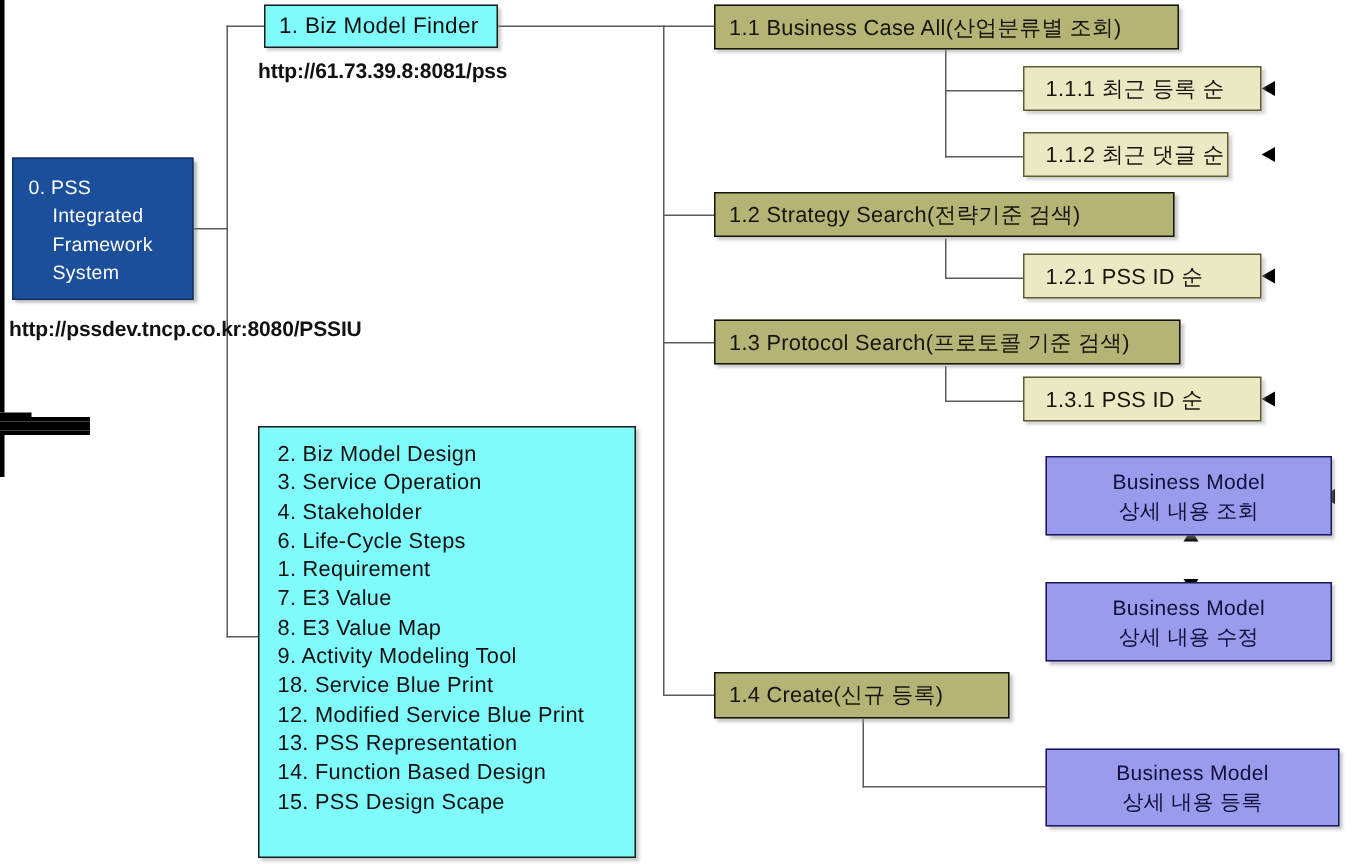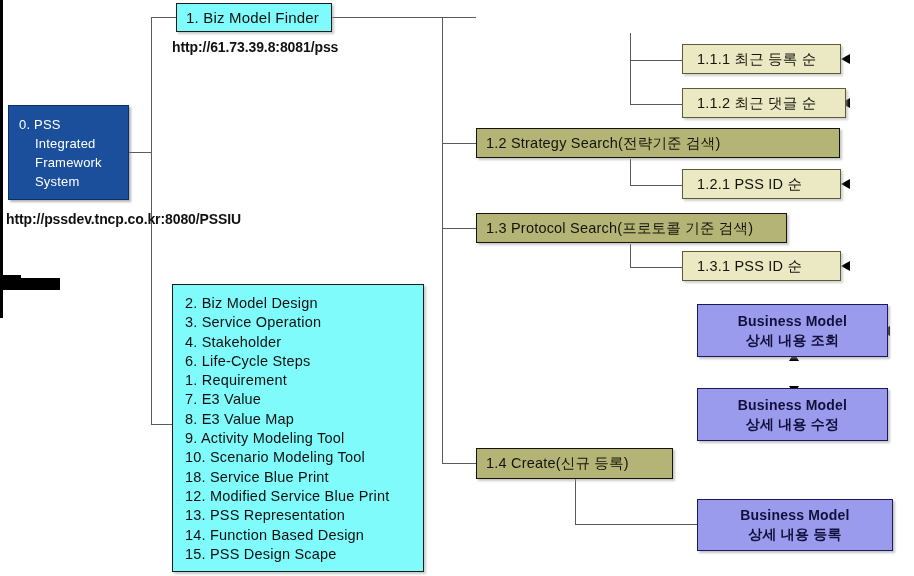--- a/index.html
+++ b/index.html
@@ -86,21 +86,21 @@
     padding-left: 14px;
     box-shadow: 2px 2px 2px rgba(165,165,165,0.5);
   }
 
   
   .node-purple {
     background: #9b9bee;
     border: 1px solid #1a1a5a;
     color: #10103a;
     font-size: 14px;
-    font-weight: bold;
+    font-weight: normal;
     flex-direction: column;
     align-items: center;
     justify-content: center;
     line-height: 19px;
     box-shadow: 2px 2px 2px rgba(150,150,150,0.55);
   }
 
   
   .url-label {
     position: absolute;
@@ -214,38 +214,40 @@
 
   <div class="node node-cyan node-list" style="left:172px; top:284px; width:252px; height:288px;">
     <span>2. Biz Model Design</span>
     <span>3. Service Operation</span>
     <span>4. Stakeholder</span>
     <span>6. Life-Cycle Steps</span>
     <span>1. Requirement</span>
     <span>7. E3 Value</span>
     <span>8. E3 Value Map</span>
     <span>9. Activity Modeling Tool</span>
-    <span>10. Scenario Modeling Tool</span>
     <span>18. Service Blue Print</span>
     <span>12. Modified Service Blue Print</span>
     <span>13. PSS Representation</span>
     <span>14. Function Based Design</span>
     <span>15. PSS Design Scape</span>
   </div>
 
+  <div class="node node-olive" style="left:476px; top:3px; width:310px; height:30px;">
+    <span>1.1 Business Case All(산업분류별 조회)</span>
+  </div>
 
   <div class="node node-beige" style="left:682px; top:44px; width:159px; height:30px;">
     <span>1.1.1 최근 등록 순</span>
   </div>
 
-  <div class="node node-beige" style="left:682px; top:88px; width:164px; height:30px;">
+  <div class="node node-beige" style="left:682px; top:88px; width:137px; height:30px;">
     <span>1.1.2 최근 댓글 순</span>
   </div>
 
-  <div class="node node-olive" style="left:476px; top:128px; width:364px; height:30px;">
+  <div class="node node-olive" style="left:476px; top:128px; width:307px; height:30px;">
     <span>1.2 Strategy Search(전략기준 검색)</span>
   </div>
 
   <div class="node node-beige" style="left:682px; top:169px; width:159px; height:30px;">
     <span>1.2.1 PSS ID 순</span>
   </div>
 
   <div class="node node-olive" style="left:476px; top:213px; width:311px; height:30px;">
     <span>1.3 Protocol Search(프로토콜 기준 검색)</span>
   </div>

